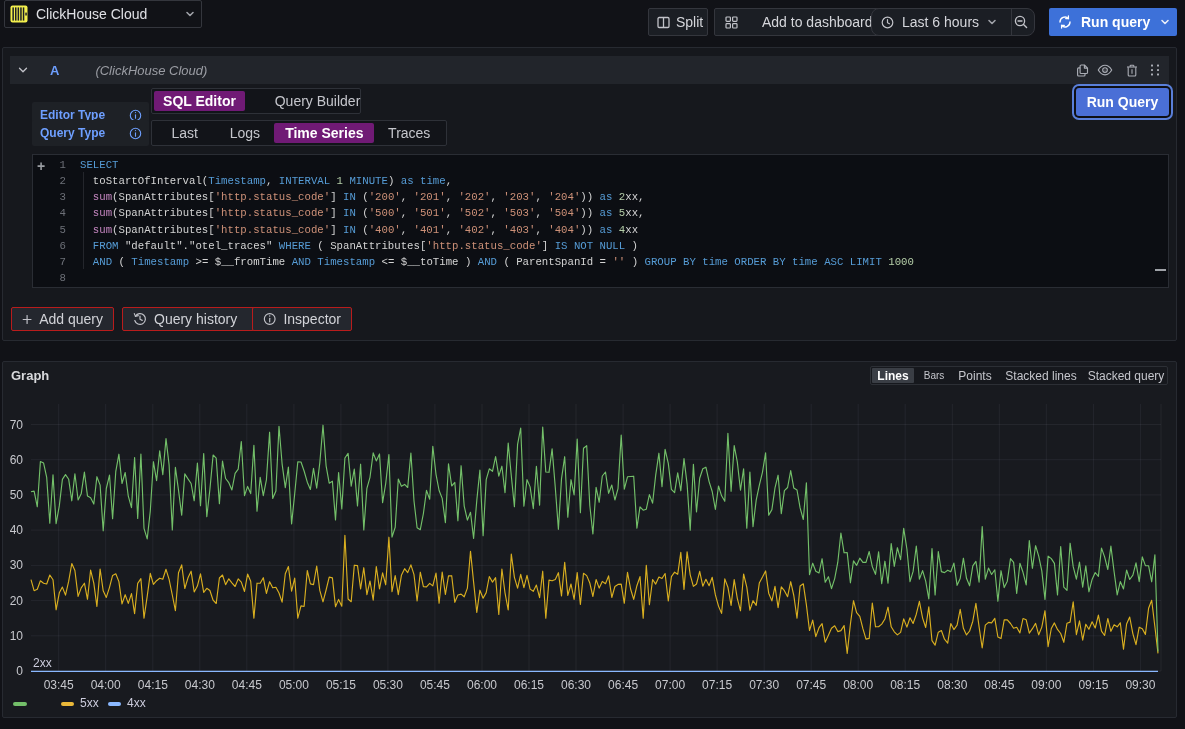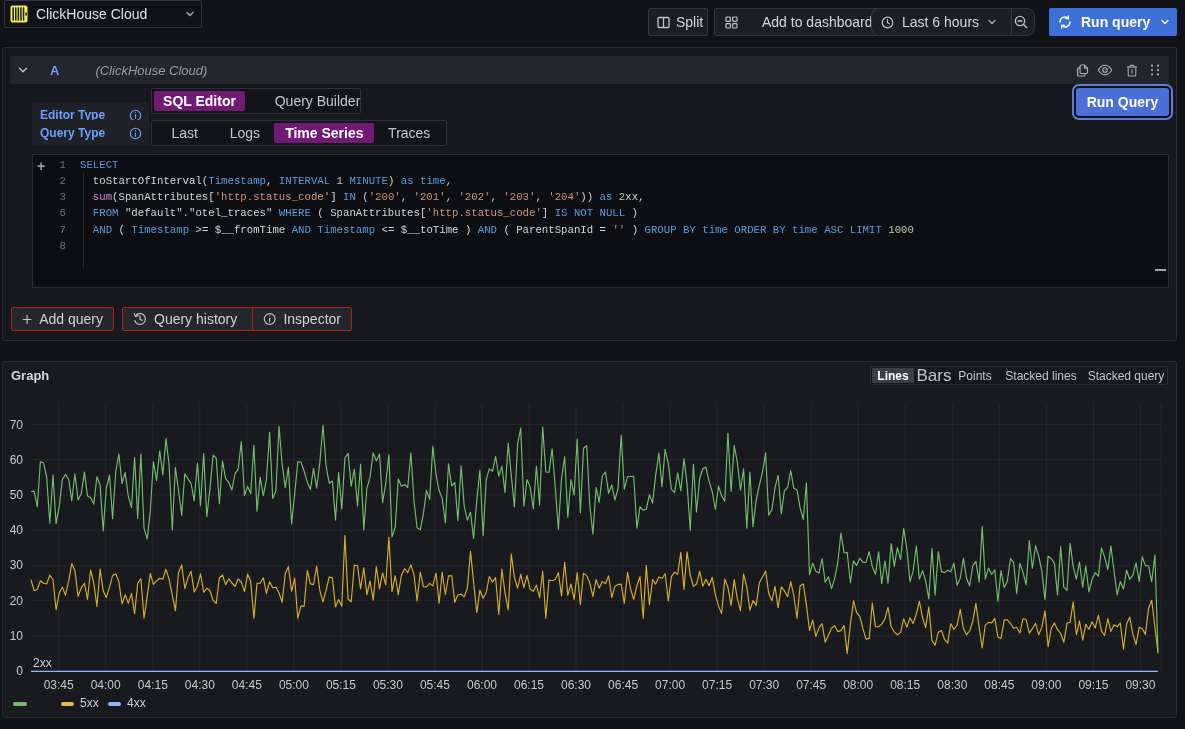--- a/index.html
+++ b/index.html
@@ -191,20 +191,22 @@
   <span class="opt" style="width:62px;">Last</span>
   <span class="opt" style="width:59px;">Logs</span>
   <span class="opt sel" style="width:101px;">Time Series</span>
   <span class="opt" style="width:70px;">Traces</span>
 </div>
 
 <div id="code">
 <div class="ln"><span class="no">1</span><span class="ct"><i class="k">SELECT</i></span></div>
     <div class="ln"><span class="no">2</span><span class="ct">  toStartOfInterval(<i class="k">Timestamp</i>, <i class="k">INTERVAL</i> <i class="n">1</i> <i class="k">MINUTE</i>) <i class="k">as</i> <i class="k">time</i>,</span></div>
     <div class="ln"><span class="no">3</span><span class="ct">  <i class="f">sum</i>(SpanAttributes[<i class="s">'http.status_code'</i>] <i class="k">IN</i> (<i class="s">'200'</i>, <i class="s">'201'</i>, <i class="s">'202'</i>, <i class="s">'203'</i>, <i class="s">'204'</i>)) <i class="k">as</i> <i class="n">2</i>xx,</span></div>
+    <div class="ln"><span class="no">4</span><span class="ct">  <i class="f">sum</i>(SpanAttributes[<i class="s">'http.status_code'</i>] <i class="k">IN</i> (<i class="s">'500'</i>, <i class="s">'501'</i>, <i class="s">'502'</i>, <i class="s">'503'</i>, <i class="s">'504'</i>)) <i class="k">as</i> <i class="n">5</i>xx,</span></div>
+    <div class="ln"><span class="no">5</span><span class="ct">  <i class="f">sum</i>(SpanAttributes[<i class="s">'http.status_code'</i>] <i class="k">IN</i> (<i class="s">'400'</i>, <i class="s">'401'</i>, <i class="s">'402'</i>, <i class="s">'403'</i>, <i class="s">'404'</i>)) <i class="k">as</i> <i class="n">4</i>xx</span></div>
     <div class="ln"><span class="no">6</span><span class="ct">  <i class="k">FROM</i> "default"."otel_traces" <i class="k">WHERE</i> ( SpanAttributes[<i class="s">'http.status_code'</i>] <i class="k">IS NOT NULL</i> )</span></div>
     <div class="ln"><span class="no">7</span><span class="ct">  <i class="k">AND</i> ( <i class="k">Timestamp</i> &gt;= $__fromTime <i class="k">AND</i> <i class="k">Timestamp</i> &lt;= $__toTime ) <i class="k">AND</i> ( ParentSpanId = <i class="s">''</i> ) <i class="k">GROUP BY</i> <i class="k">time</i> <i class="k">ORDER BY</i> <i class="k">time</i> <i class="k">ASC</i> <i class="k">LIMIT</i> <i class="n">1000</i></span></div>
     <div class="ln"><span class="no">8</span><span class="ct"></span></div>
 <span style="position:absolute; left:4px; top:3px; color:#9a9da2; font-weight:bold; font-size:14px; font-family:'Liberation Sans',sans-serif;">+</span>
 <span style="position:absolute; left:49.5px; top:17px; width:1px; height:97px; background:#24262c;"></span>
 <span style="position:absolute; left:1122px; top:113.5px; width:11px; height:2px; background:#9fa2a8;"></span>
 </div>
 
 <div class="gbtn" style="left:11px; width:103px;">
     <svg width="13" height="13" viewBox="0 0 13 13">
@@ -233,21 +235,21 @@
         <circle cx="7" cy="3.9" r="0.7" fill="currentColor" stroke="none"></circle>
       </g>
     </svg>
     <span>Inspector</span>
   </div>
 
 <div class="panel" style="top:361px; height:357px; background:#181a1f;"></div>
 <div class="abs" style="left:11px; top:368px; color:#d8d9dc; font-size:13px; font-weight:700;">Graph</div>
 <div class="abs" style="left:870px; top:366px; width:298px; height:19px; background:#16181d; border:1px solid #2c2f35; border-radius:2px; display:flex; align-items:stretch; padding:1px;">
   <span style="display:flex;align-items:center;justify-content:center;background:#3a3e45;color:#fff;font-weight:700;font-size:12px;width:42px;border-radius:1px;">Lines</span>
-  <span style="display:flex;align-items:center;justify-content:center;color:#c5c6cc;font-size:17px;width:40px;">Bars</span>
+  <span style="display:flex;align-items:center;justify-content:center;color:#c5c6cc;font-size:10px;width:40px;">Bars</span>
   <span style="display:flex;align-items:center;justify-content:center;color:#c5c6cc;font-size:12px;width:42px;">Points</span>
   <span style="display:flex;align-items:center;justify-content:center;color:#c5c6cc;font-size:12px;width:90px;">Stacked lines</span>
   <span style="display:flex;align-items:center;justify-content:center;color:#c5c6cc;font-size:12px;width:80px;">Stacked query</span>
 </div>
 <div class="abs" style="left:0; top:0;"><svg id="chart" width="1185" height="729" viewBox="0 0 1185 729">
 <g stroke="rgba(204,204,220,0.07)" stroke-width="1">
         <line x1="31" y1="671.0" x2="1161" y2="671.0"></line>
         <line x1="31" y1="635.8" x2="1161" y2="635.8"></line>
         <line x1="31" y1="600.6" x2="1161" y2="600.6"></line>
         <line x1="31" y1="565.4" x2="1161" y2="565.4"></line>

